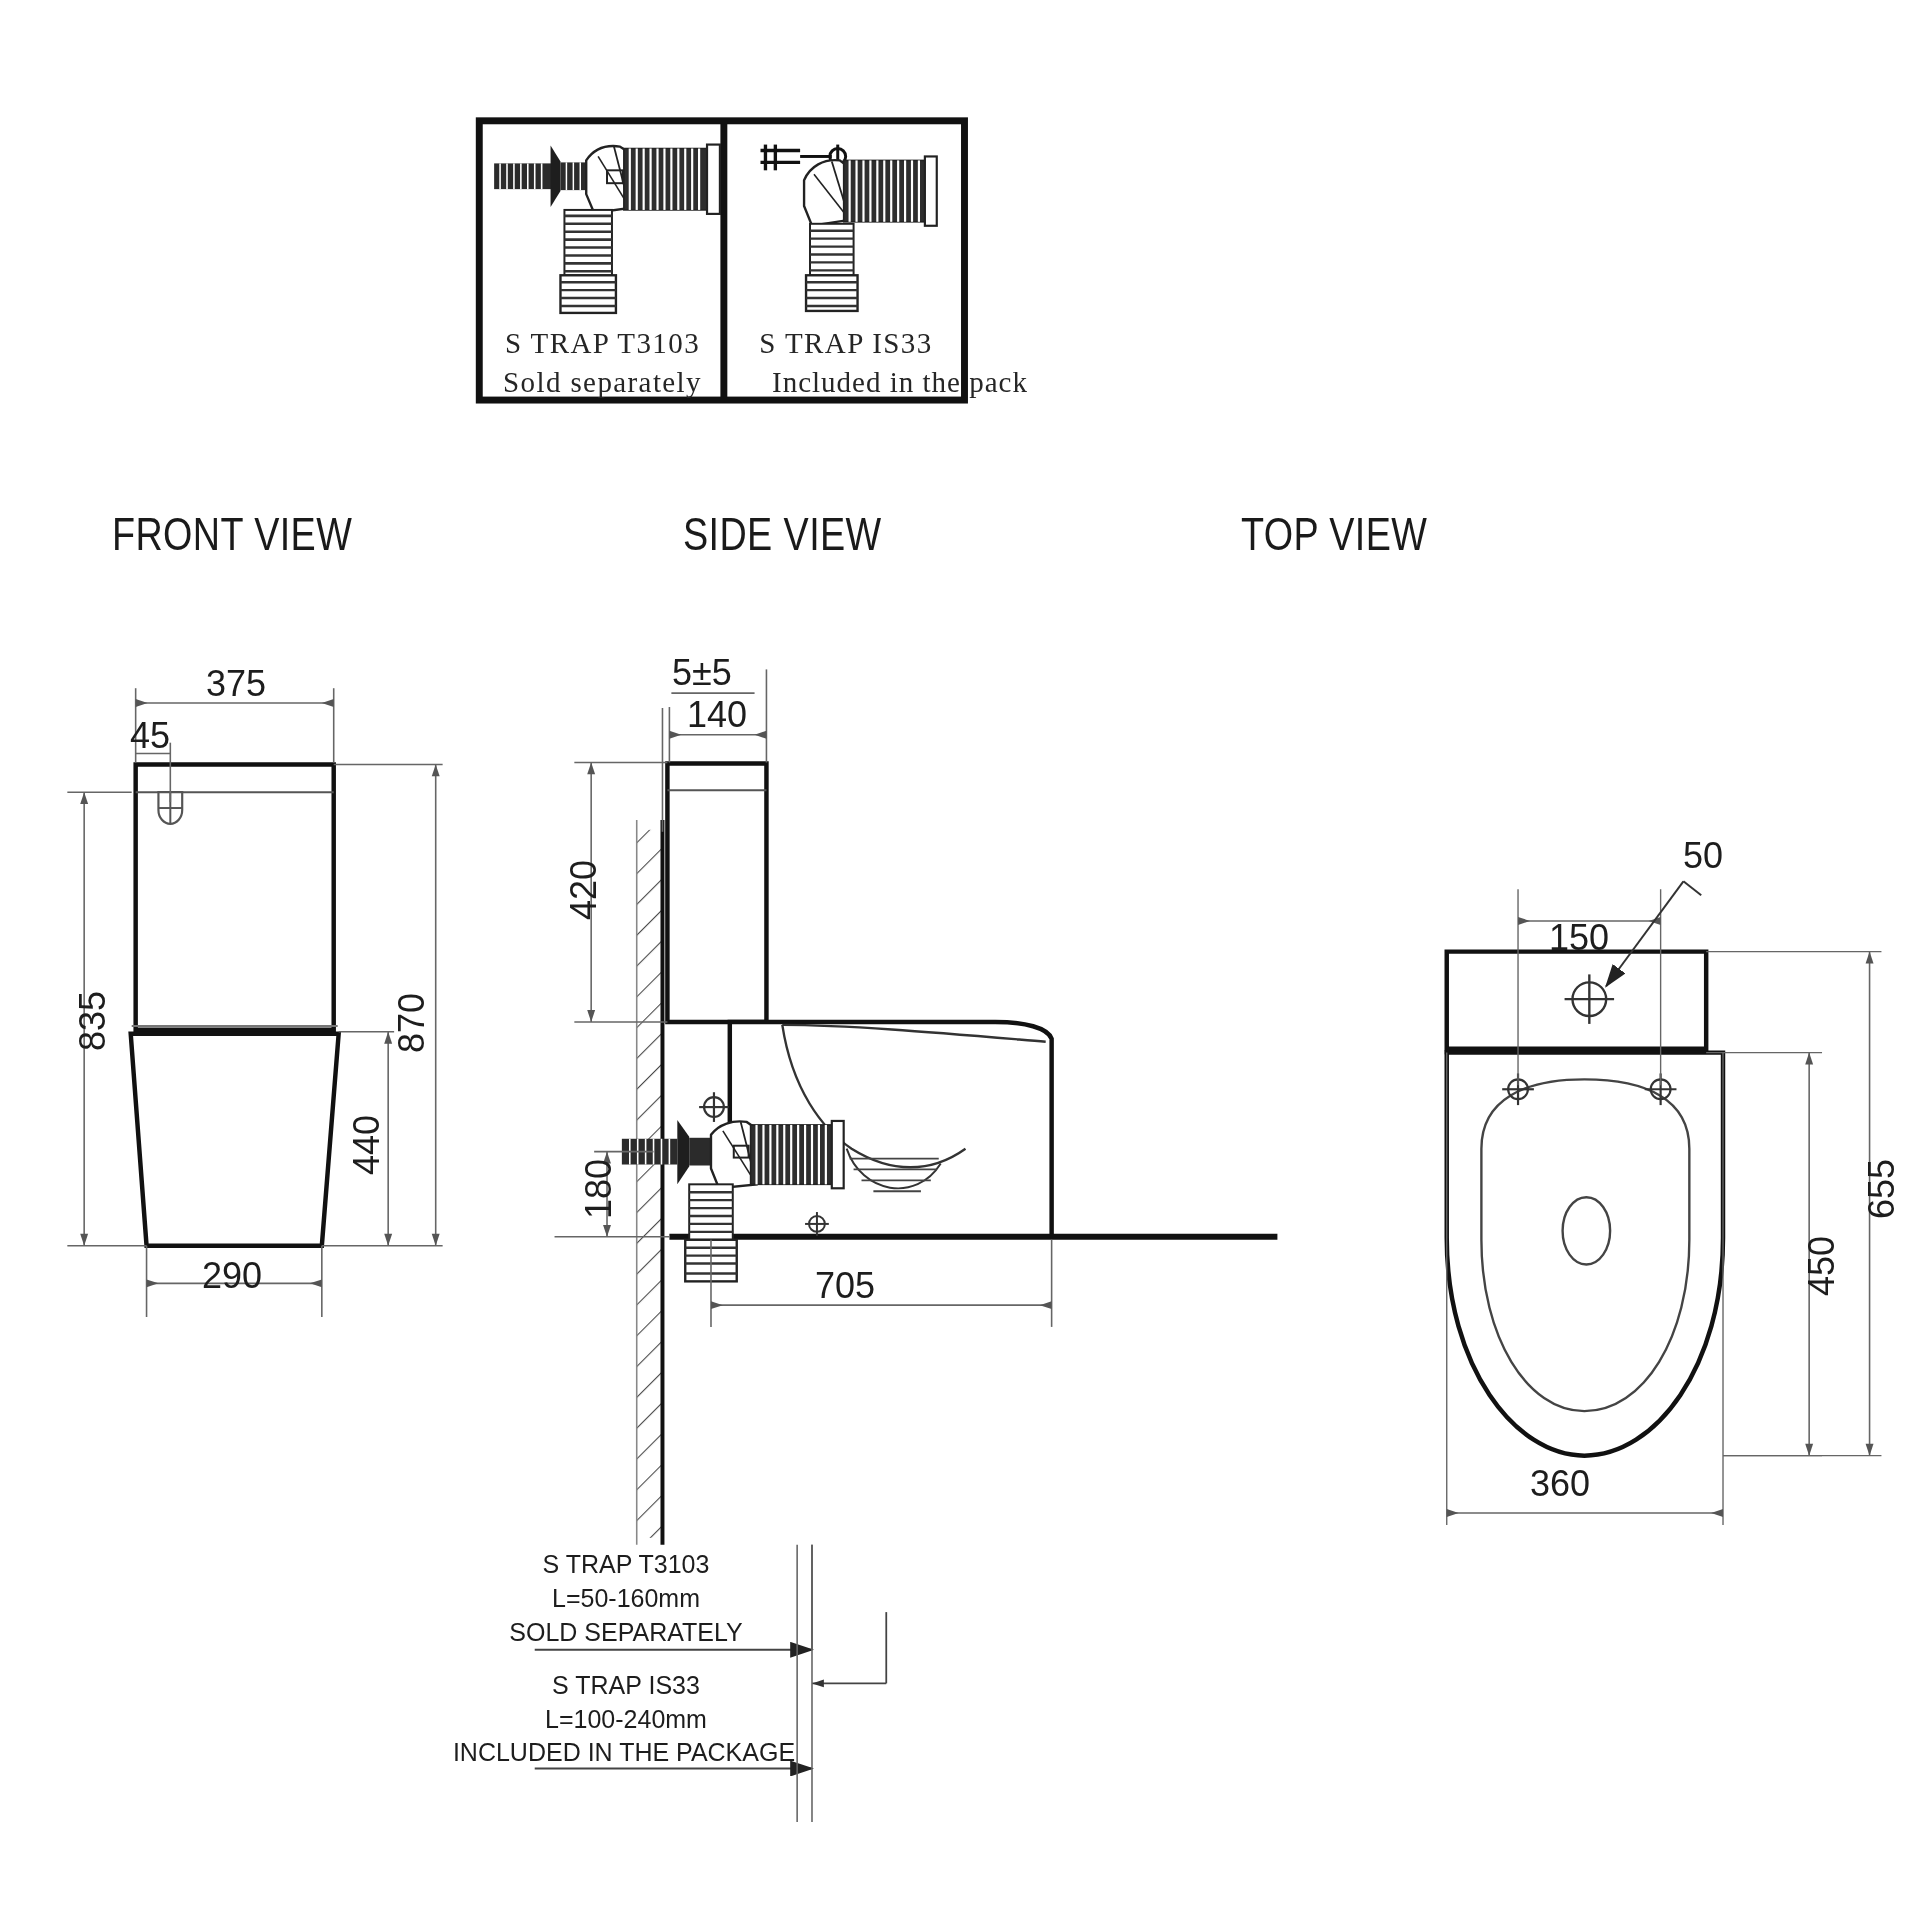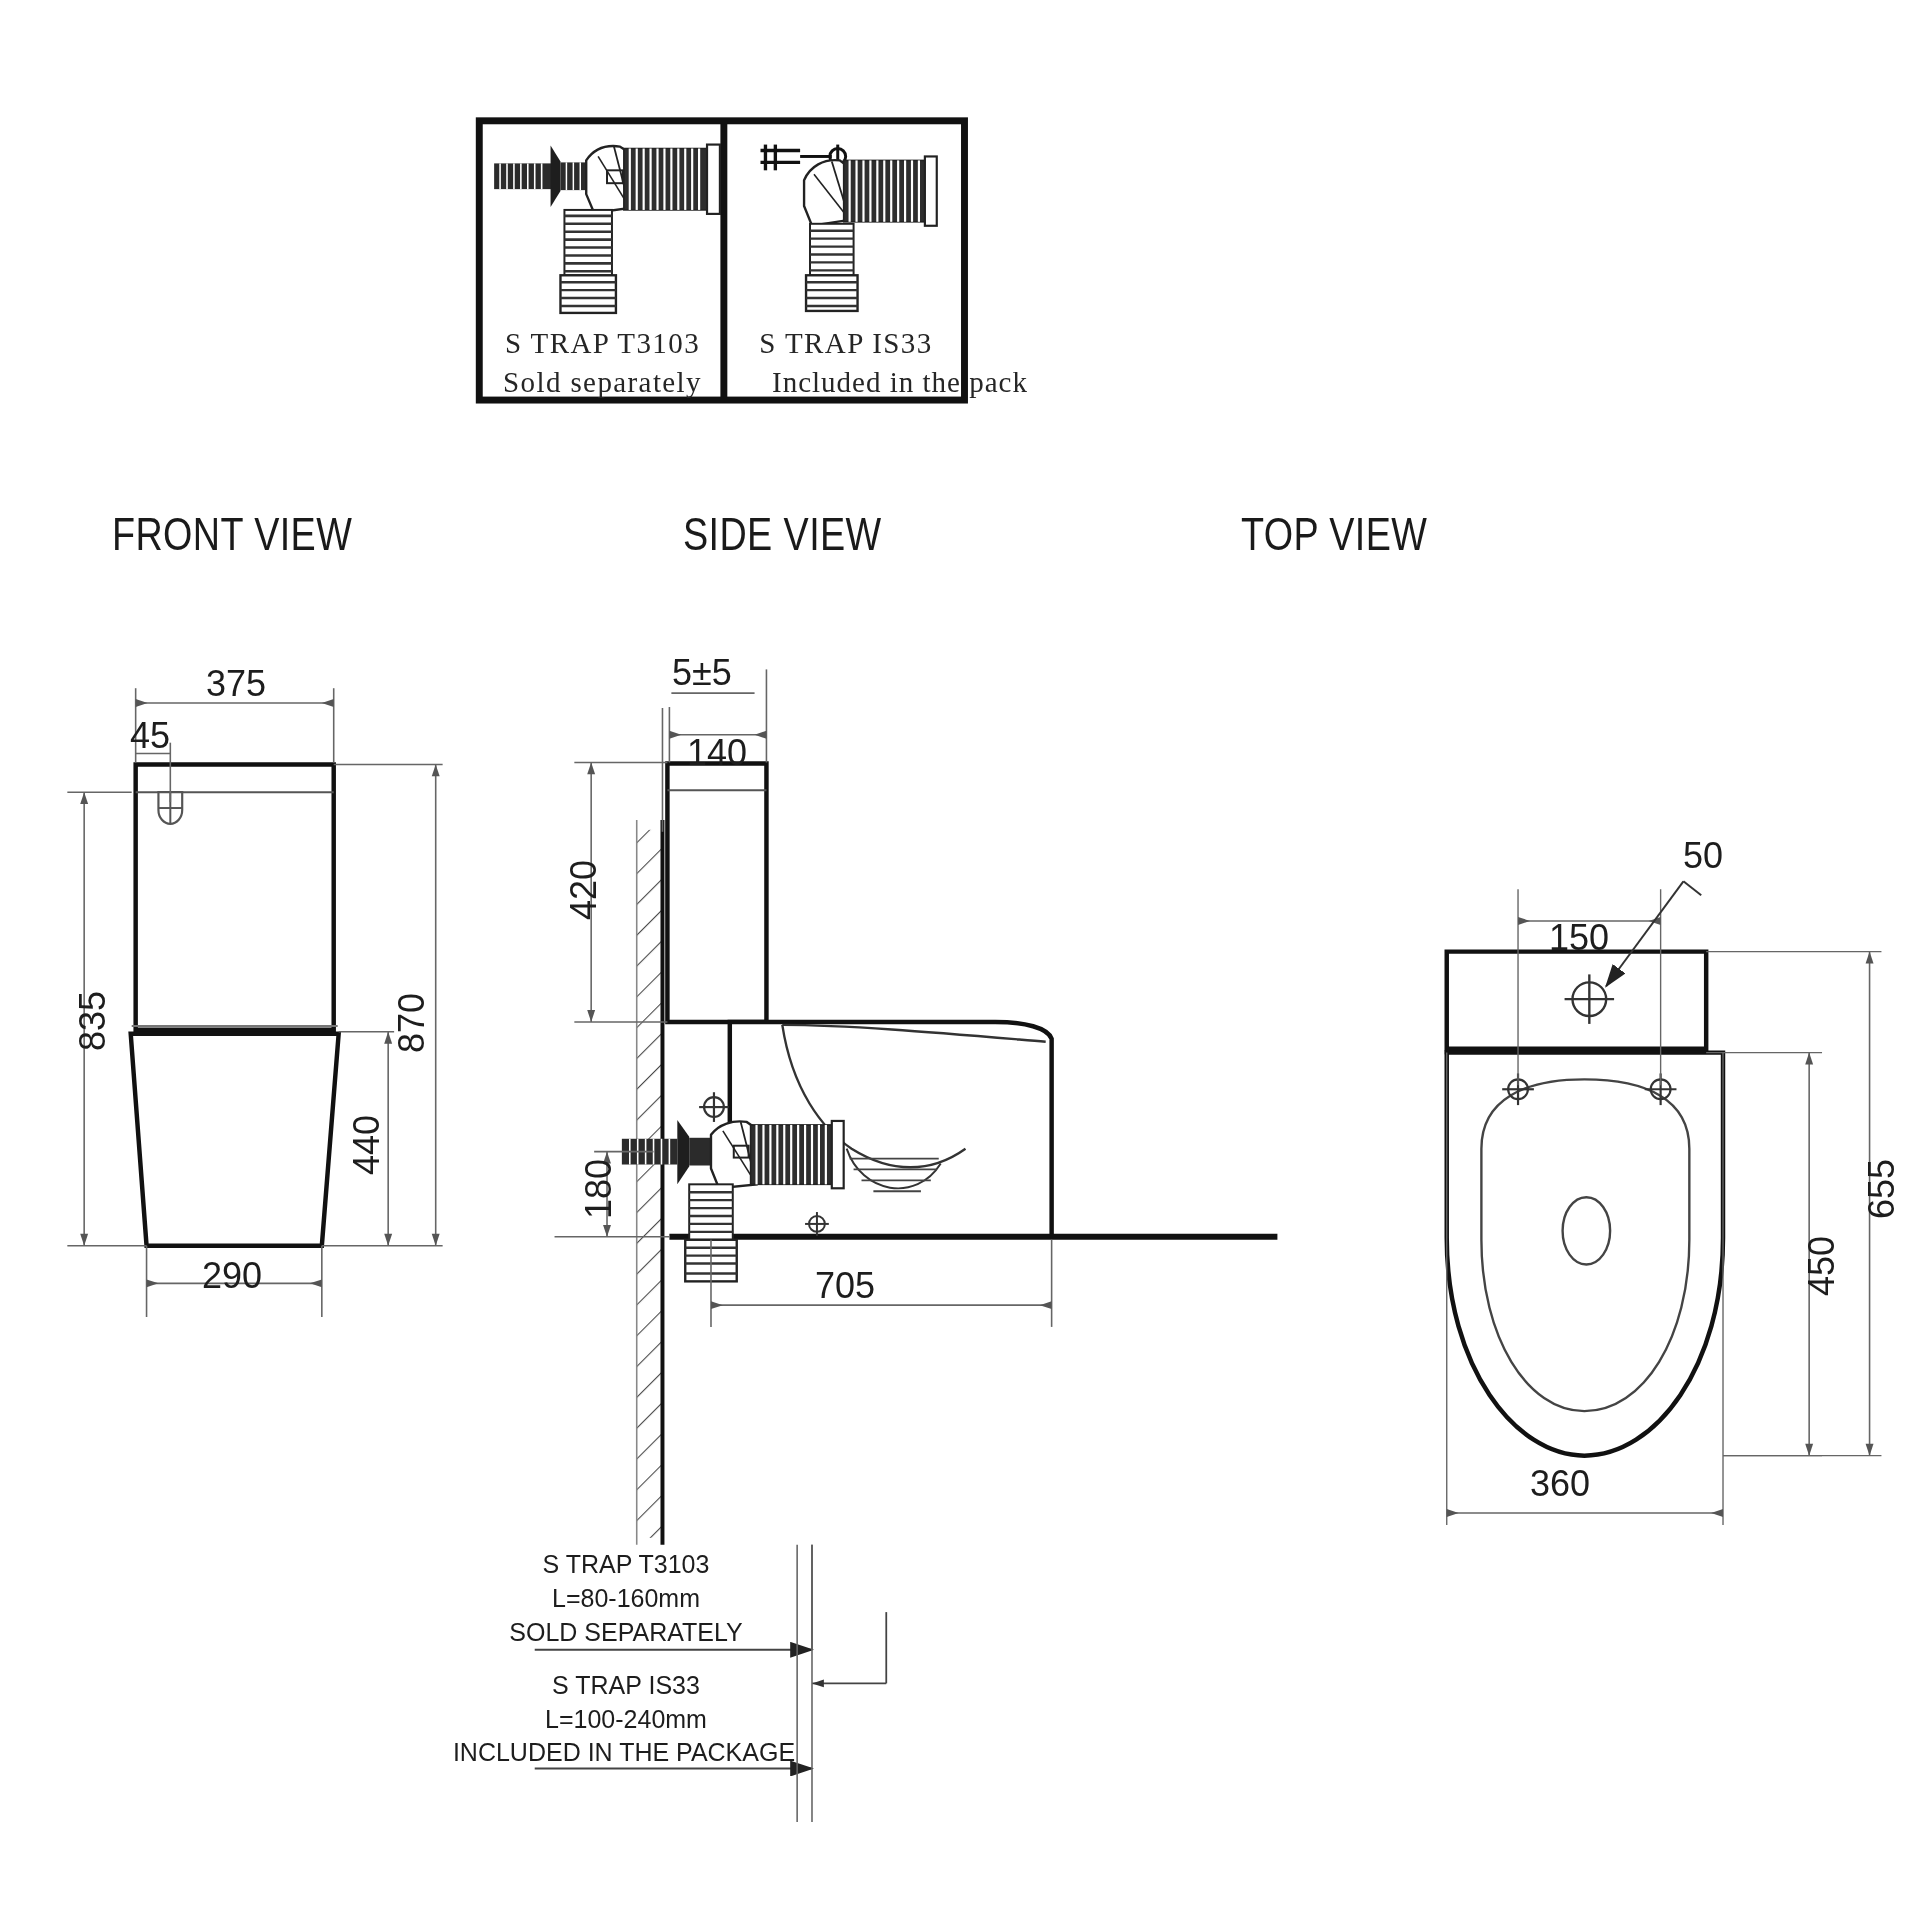--- a/index.html
+++ b/index.html
@@ -430,27 +430,27 @@
   <div class="view-title" style="left:1241px; top:507px;">TOP VIEW</div>
 
   <div class="dim-text" style="left:206px; top:663px;">375</div>
   <div class="dim-text" style="left:130px; top:715px;">45</div>
   <div class="dim-text vert" style="left:48px; top:1000px; width:89px; text-align:center;">835</div>
   <div class="dim-text vert" style="left:367px; top:1002px; width:89px; text-align:center;">870</div>
   <div class="dim-text vert" style="left:322px; top:1124px; width:89px; text-align:center;">440</div>
   <div class="dim-text" style="left:202px; top:1255px;">290</div>
 
   <div class="dim-text" style="left:672px; top:652px;">5±5</div>
-  <div class="dim-text" style="left:687px; top:694px;margin-top:38px;">140</div>
+  <div class="dim-text" style="left:687px; top:694px;">140</div>
   <div class="dim-text vert" style="left:539px; top:869px; width:89px; text-align:center;">420</div>
   <div class="dim-text vert" style="left:554px; top:1168px; width:89px; text-align:center;">180</div>
   <div class="dim-text" style="left:815px; top:1265px;">705</div>
 
   <div class="note-text" style="left:443px; top:1550px; width:366px;">S TRAP T3103</div>
-  <div class="note-text" style="left:443px; top:1584px; width:366px;">L=80-160mm</div>
+  <div class="note-text" style="left:443px; top:1584px; width:366px;">L=50-160mm</div>
   <div class="note-text" style="left:443px; top:1618px; width:366px;">SOLD  SEPARATELY</div>
   <div class="note-text" style="left:443px; top:1671px; width:366px;">S TRAP IS33</div>
   <div class="note-text" style="left:443px; top:1705px; width:366px;">L=100-240mm</div>
   <div class="note-text" style="left:426px; top:1738px; width:396px;">INCLUDED IN  THE PACKAGE</div>
 
   <div class="dim-text" style="left:1549px; top:881px;margin-top:36px;">150</div>
   <div class="dim-text" style="left:1683px; top:835px;">50</div>
   <div class="dim-text vert" style="left:1837px; top:1168px; width:89px; text-align:center;">655</div>
   <div class="dim-text vert" style="left:1777px; top:1245px; width:89px; text-align:center;">450</div>
   <div class="dim-text" style="left:1530px; top:1463px;">360</div>

